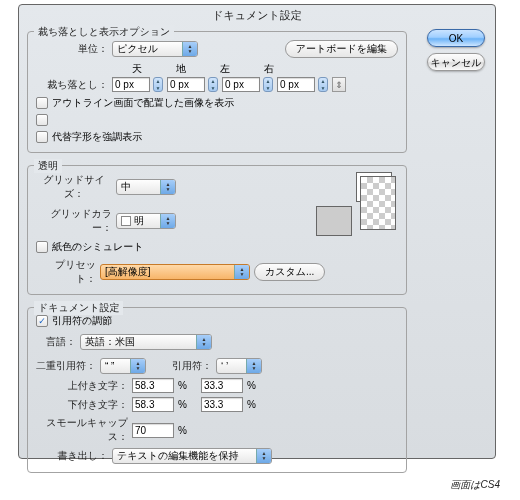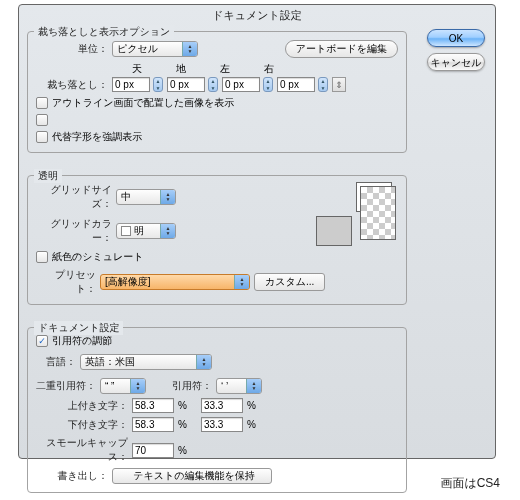--- a/index.html
+++ b/index.html
@@ -4,41 +4,41 @@
 <style>
 * { box-sizing: border-box; margin: 0; padding: 0; }
 body { font-family: "Hiragino Kaku Gothic Pro", "Lucida Grande", sans-serif; font-size: 10px; background: #fff; width: 520px; height: 500px; position: relative; }
 .window { position: absolute; left: 18px; top: 4px; width: 478px; height: 455px; background: linear-gradient(#e4e8ec, #d8dce0); border: 1px solid #666; border-radius: 4px; }
 .titlebar { text-align: center; font-size: 11px; padding: 3px 0 2px; color: #222; }
 .content { padding: 6px 8px 8px; }
 .buttons { position: absolute; right: 10px; top: 24px; display: flex; flex-direction: column; gap: 6px; }
 .aqua-btn { min-width: 58px; height: 18px; border-radius: 9px; font-size: 10px; text-align: center; line-height: 17px; cursor: pointer; border: 1px solid #3a6aa8; }
 .aqua-def { background: linear-gradient(#c9e3ff 0%, #a0cfff 45%, #6db3f7 55%, #cde6ff 100%); color: #000; box-shadow: 0 1px 2px rgba(0,0,0,.3); }
 .aqua-std { background: linear-gradient(#fdfdfd 0%, #f0f0f0 45%, #dcdcdc 55%, #fafafa 100%); color: #000; border-color: #999; box-shadow: 0 1px 2px rgba(0,0,0,.25); }
-fieldset { border: 1px solid #a3a3a3; border-radius: 4px; padding: 6px 8px 8px; margin-bottom: 22px; position: relative; }
+fieldset { border: 1px solid #a3a3a3; border-radius: 4px; padding: 6px 8px 8px; margin-bottom: 12px; position: relative; }
 .legend { position: absolute; top: -7px; left: 6px; background: linear-gradient(#e4e8ec,#e4e8ec); padding: 0 4px; font-size: 10px; color: #222; }
 .row { display: flex; align-items: center; gap: 4px; margin-bottom: 4px; }
 .lbl { text-align: right; color: #222; }
 .select { display: inline-flex; align-items: center; height: 16px; background: linear-gradient(#fefefe,#e8e8e8); border: 1px solid #999; border-radius: 3px; font-size: 10px; padding: 0 0 0 4px; overflow: hidden; }
 .select .txt { flex: 1; white-space: nowrap; }
 .select .end { width: 15px; height: 100%; background: linear-gradient(#a7cef9,#6ea9e7); border-left: 1px solid #7aa; display:flex; flex-direction:column; align-items:center; justify-content:center; gap:0; }
 .select .end::before { content:"▲"; font-size: 5px; color:#333; line-height:5px;}
 .select .end::after { content:"▼"; font-size: 5px; color:#333; line-height:5px;}
 .select.orange { background: linear-gradient(#ffd9a8,#f7b569); border-color: #c77b2a; }
 .inp { height: 15px; border: 1px solid #888; background:#fff; font-size:10px; padding: 0 2px; box-shadow: inset 0 1px 1px rgba(0,0,0,.15); }
 .stepper { width: 10px; height: 15px; background: linear-gradient(#cfe4fb,#a7caf0); border:1px solid #7a99be; border-radius:3px; margin-left:-1px; display:flex; flex-direction:column; }
 .stepper::before{content:"▲"; font-size:5px; text-align:center; color:#356; line-height:7px;}
 .stepper::after{content:"▼"; font-size:5px; text-align:center; color:#356; line-height:7px;}
 .cb { width:12px; height:12px; border:1px solid #888; border-radius:2px; background: linear-gradient(#fefefe,#e6e6e6); box-shadow: inset 0 1px 0 #fff; display:inline-flex; align-items:center; justify-content:center; font-size:9px; color:#1a63c4; }
 .cb.checked::after { content:"✓"; }
-.btn-std { height:18px; padding: 0 10px; border-radius:3px; background: linear-gradient(#fdfdfd,#e6e6e6); border:1px solid #999; font-size:10px; line-height:16px; cursor:pointer; }
+.btn-std { height:18px; padding: 0 10px; border-radius:9px; background: linear-gradient(#fdfdfd,#e6e6e6); border:1px solid #999; font-size:10px; line-height:16px; cursor:pointer; }
 .link-icon { width:14px; height:15px; border:1px solid #999; background: linear-gradient(#f4f4f4,#ddd); display:flex; align-items:center; justify-content:center; font-size:9px; color:#666;}
 .swatch { border:1px solid #666; }
 .checker { background-color:#fff; background-image: linear-gradient(45deg,#ccc 25%,transparent 25%,transparent 75%,#ccc 75%), linear-gradient(45deg,#ccc 25%,transparent 25%,transparent 75%,#ccc 75%); background-size: 12px 12px; background-position: 0 0, 6px 6px; }
-.footer { position:absolute; right: 20px; bottom: 8px; font-size: 12px; color:#222; }
+.footer { position:absolute; right: 20px; bottom: 8px; font-size: 10px; color:#222;font-style:italic; }
 </style>
 </head>
 <body>
 
 <div class="window">
   <div class="titlebar">ドキュメント設定</div>
   <div class="content">
 
     <div class="buttons">
       <div class="aqua-btn aqua-def">OK</div>
@@ -88,21 +88,21 @@
       <div class="row" style="margin-bottom:0;">
           <span class="cb"></span>
           <span>代替字形を強調表示</span>
         </div>
     </fieldset>
 
     <fieldset style="width:380px;">
       <div class="legend">透明</div>
 
       <div class="row">
-        <div class="lbl" style="width:76px;">グリッドサイズ：</div>
+        <div class="lbl" style="width:76px;text-align:center;">グリッドサイズ：</div>
         <div class="select" style="width:60px;">
           <span class="txt">中</span>
             <span class="end"></span>
         </div>
         <div style="flex:1"></div>
         <div class="swatch" style="width:36px; height:30px; background:#fff; margin-right:6px;"></div>
         <div class="swatch checker" style="width:36px; height:30px; position:absolute; right:10px; top:10px; height:54px;"></div>
       </div>
 
       <div class="row">
@@ -174,21 +174,21 @@
         <input class="inp" style="width: 42px; margin-left: 10px;" value="33.3">
           <span>%</span>
       </div>
       <div class="row">
         <div class="lbl" style="width:92px;">スモールキャップス：</div>
         <input class="inp" style="width: 42px;" value="70">
           <span>%</span>
       </div>
       <div class="row" style="margin-bottom:0;">
         <div class="lbl" style="width:72px;">書き出し：</div>
-        <div class="select" style="width:160px;flex-direction:column;">
+        <div class="select" style="width:160px;">
           <span class="txt">テキストの編集機能を保持</span>
             <span class="end"></span>
         </div>
       </div>
     </fieldset>
 
   </div>
 </div>
 
 <div class="footer">画面はCS4</div>

